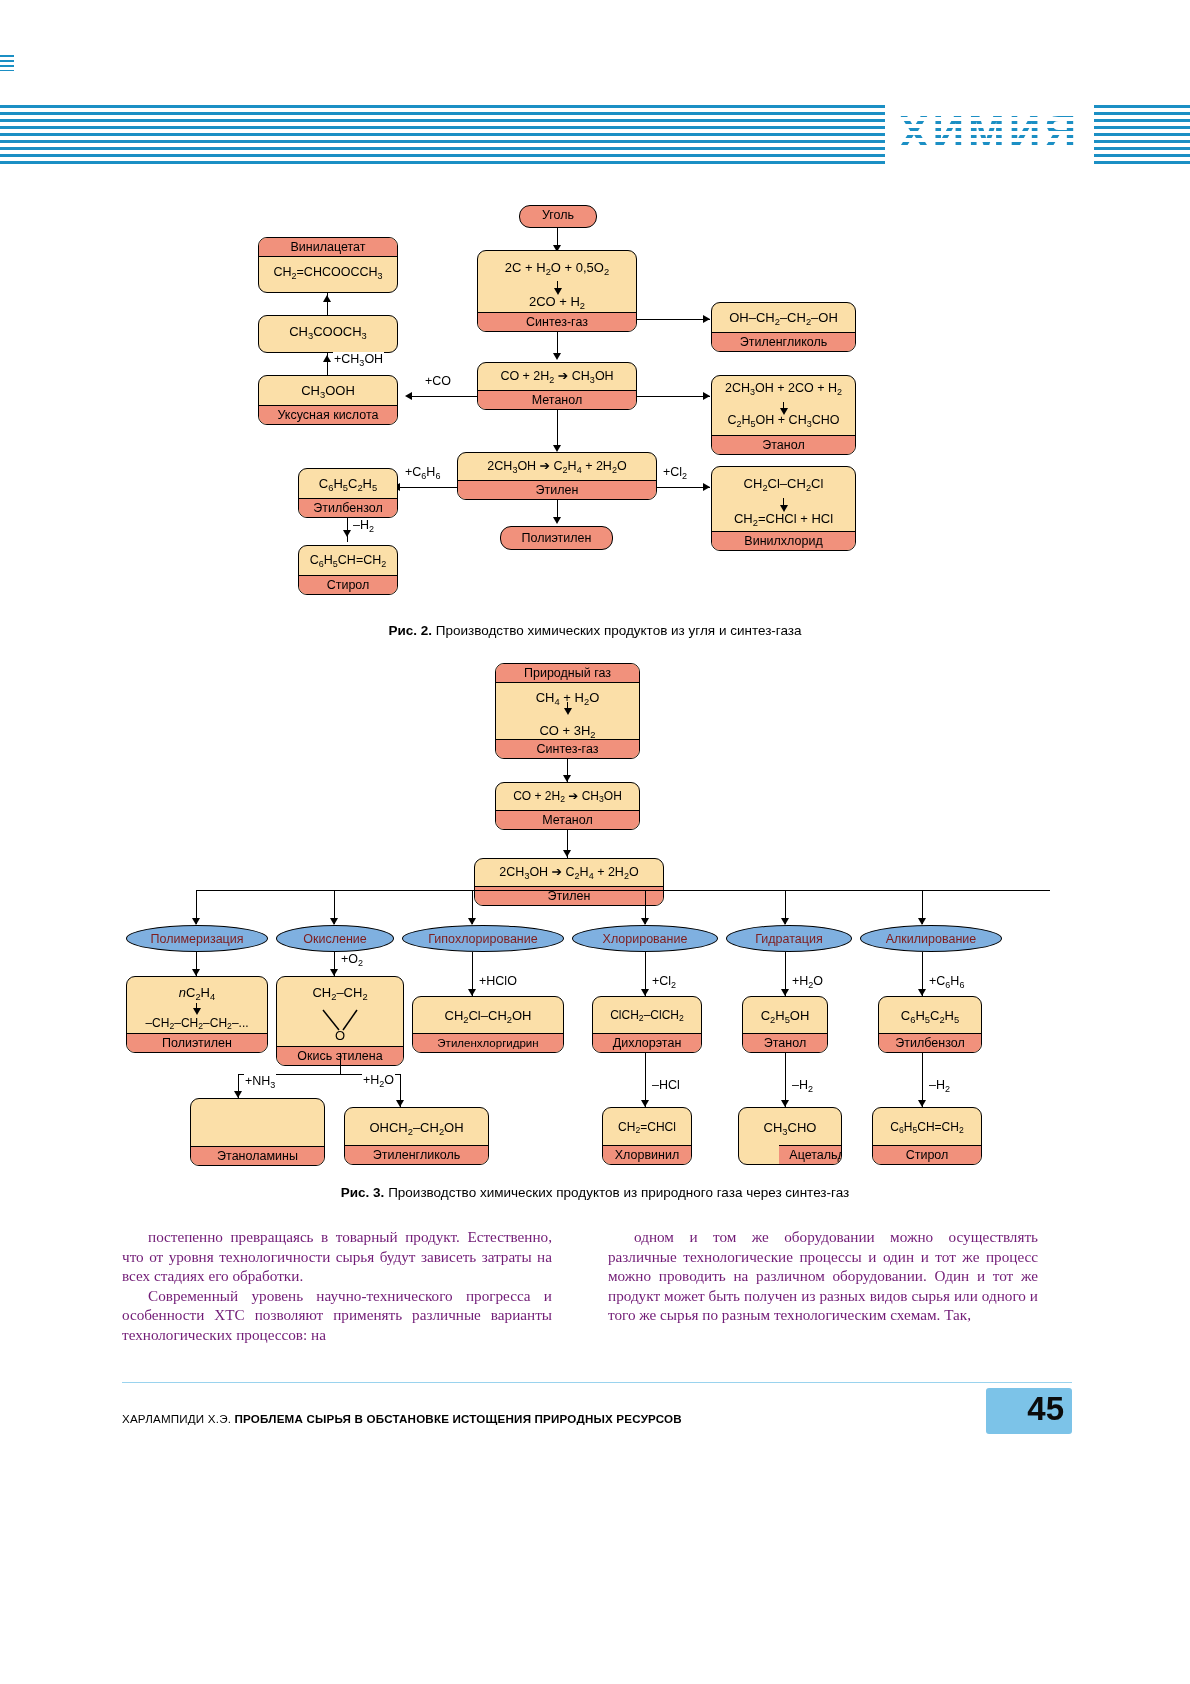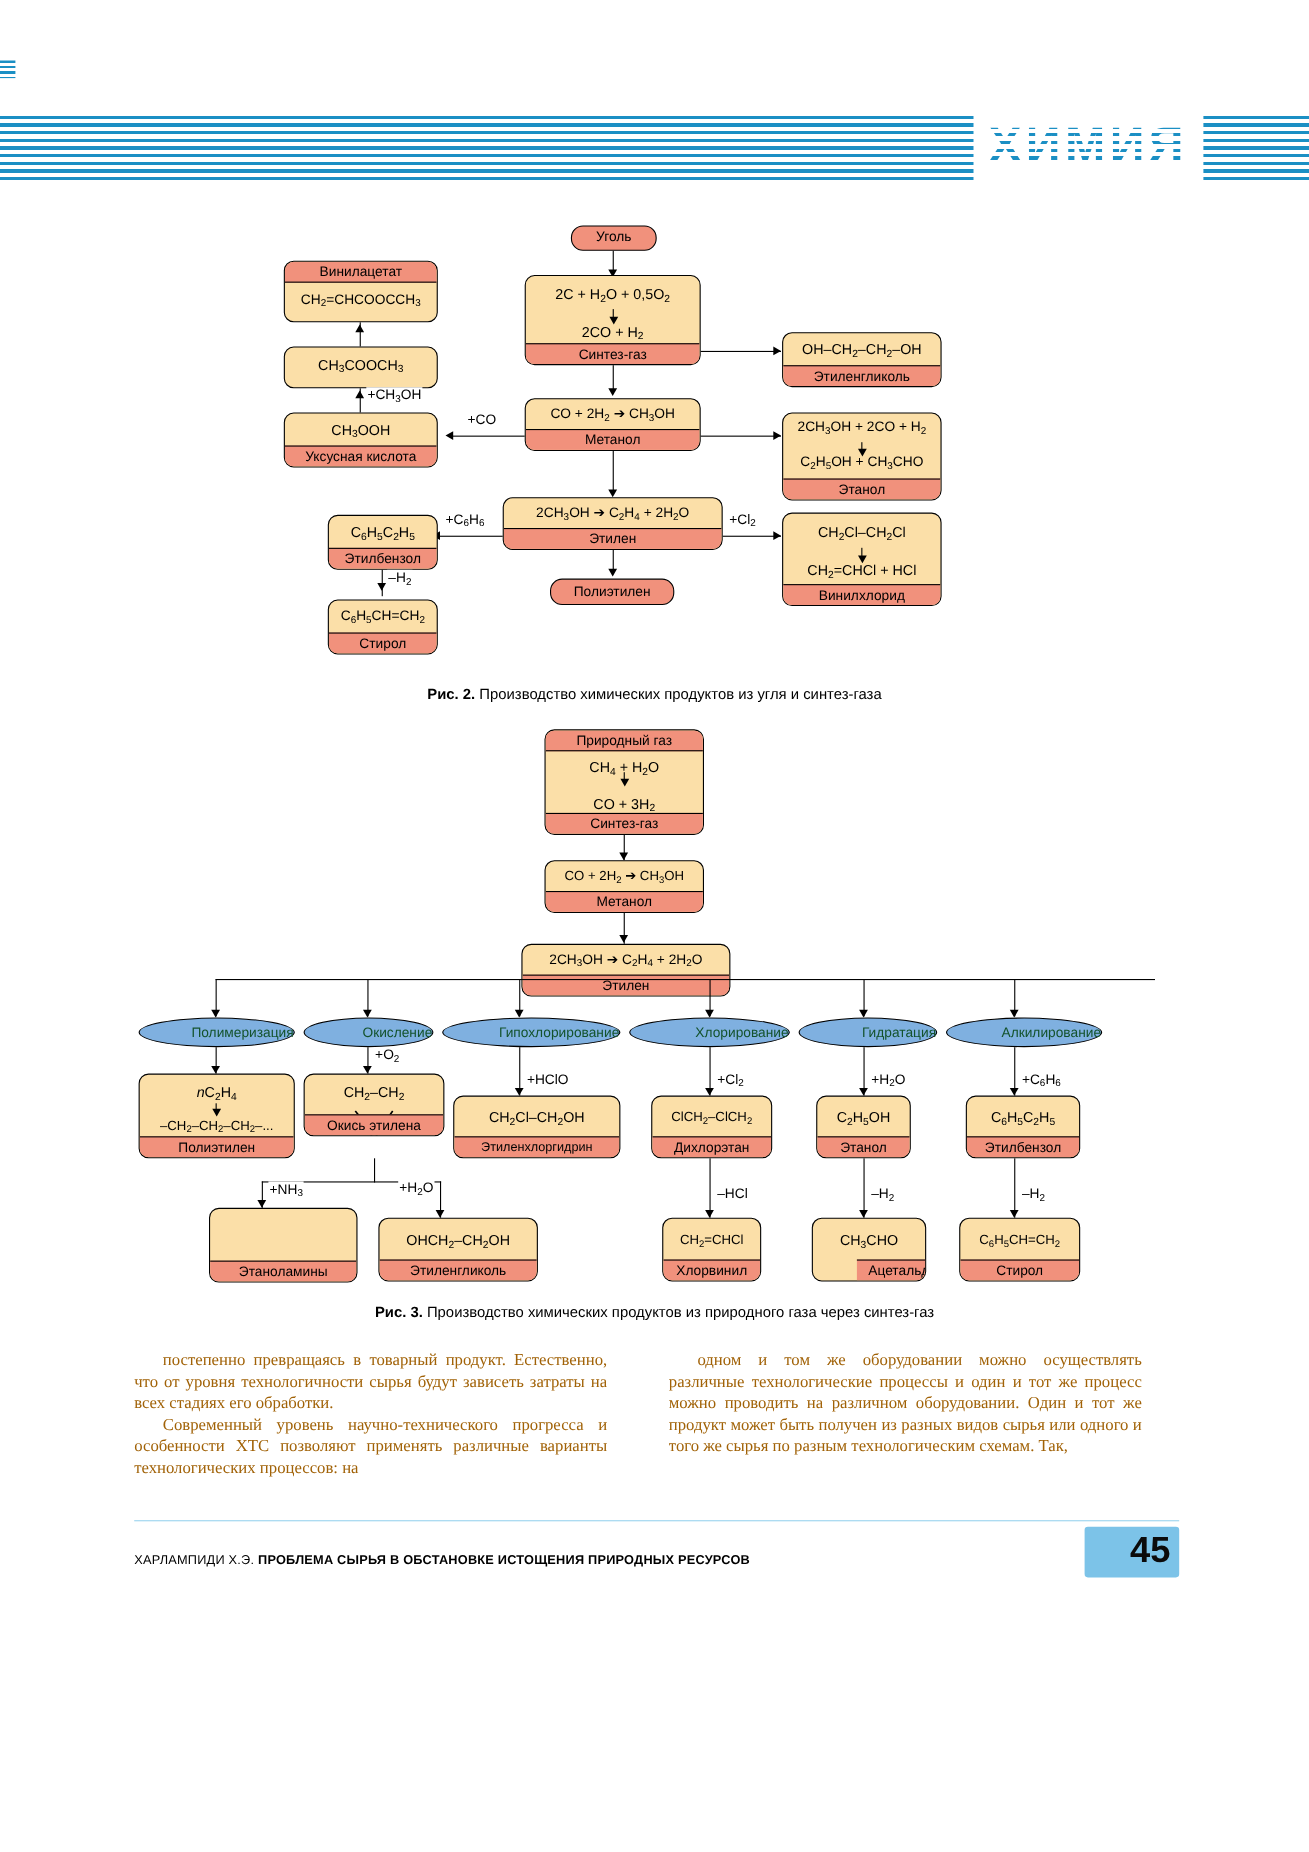--- a/index.html
+++ b/index.html
@@ -56,23 +56,23 @@
     white-space:nowrap;
   }
   .node.labelonly{background:#f1917c;border-radius:11px;}
 
   .oval{
     position:absolute;
     border:1.6px solid #000;
     border-radius:50%;
     background:#7fb0e0;
     box-sizing:border-box;
-    display:flex;align-items:center;justify-content:flex-end;
+    display:flex;align-items:center;justify-content:center;
     font-size:12.5px;
-    color:#14532d;
+    color:#7f1d1d;
     white-space:nowrap;
   }
 
   
   .ln{position:absolute;background:#000;}
   .hl{height:1.4px;}
   .vl{width:1.4px;}
   .arw-d{position:absolute;width:0;height:0;border-left:4px solid transparent;border-right:4px solid transparent;border-top:7px solid #000;}
   .arw-r{position:absolute;width:0;height:0;border-top:4px solid transparent;border-bottom:4px solid transparent;border-left:7px solid #000;}
   .arw-l{position:absolute;width:0;height:0;border-top:4px solid transparent;border-bottom:4px solid transparent;border-right:7px solid #000;}
@@ -86,21 +86,21 @@
     position:absolute;text-align:center;width:1190px;left:0;
     font-size:13.5px;color:#000;
   }
   .caption b{font-weight:bold;}
 
   
   .col{
     position:absolute;width:430px;
     font-family:"Liberation Serif", serif;
     font-size:15.2px;line-height:19.6px;
-    text-align:justify;color:#a16207;
+    text-align:justify;color:#701a75;
     text-indent:26px;
   }
   .col p{margin:0 0 0 0;}
   .col p + p{margin-top:0;}
 
   
   .footer-text{
     position:absolute;left:122px;top:1412px;
     font-size:11.6px;letter-spacing:.2px;color:#000;
   }
@@ -325,21 +325,21 @@
     <div class="elab" style="left:928px;top:974px;">+C<sub>6</sub>H<sub>6</sub></div>
 
     <div class="node" style="left:126px;top:976px;width:142px;height:77px;">
       <div class="body" style="padding-top:7px;"><span class="ital">n</span>C<sub>2</sub>H<sub>4</sub></div>
       <div class="arw-d" style="left:66px;top:31px;"></div>
       <div class="vl ln" style="left:69px;top:26px;height:8px;"></div>
       <div class="body" style="padding-top:6px;font-size:12px;">–CH<sub>2</sub>–CH<sub>2</sub>–CH<sub>2</sub>–...</div>
       <div class="label" style="position:absolute;left:0;bottom:0;width:100%;box-sizing:border-box;">Полиэтилен</div>
     </div>
 
-    <div class="node" style="left:276px;top:976px;width:128px;height:57px;">
+    <div class="node" style="left:276px;top:976px;width:128px;height:90px;">
       <div class="body" style="padding-top:7px;">CH<sub>2</sub>–CH<sub>2</sub></div>
       <svg width="128" height="26" style="display:block;">
         <line x1="46" y1="1" x2="62" y2="21" stroke="#000" stroke-width="1.5"></line>
         <line x1="80" y1="1" x2="66" y2="21" stroke="#000" stroke-width="1.5"></line>
       </svg>
       <div class="body" style="padding-top:0px;margin-top:-8px;">O</div>
       <div class="label" style="position:absolute;left:0;bottom:0;width:100%;box-sizing:border-box;">Окись этилена</div>
     </div>
 
     <div class="node" style="left:412px;top:996px;width:152px;height:57px;">

